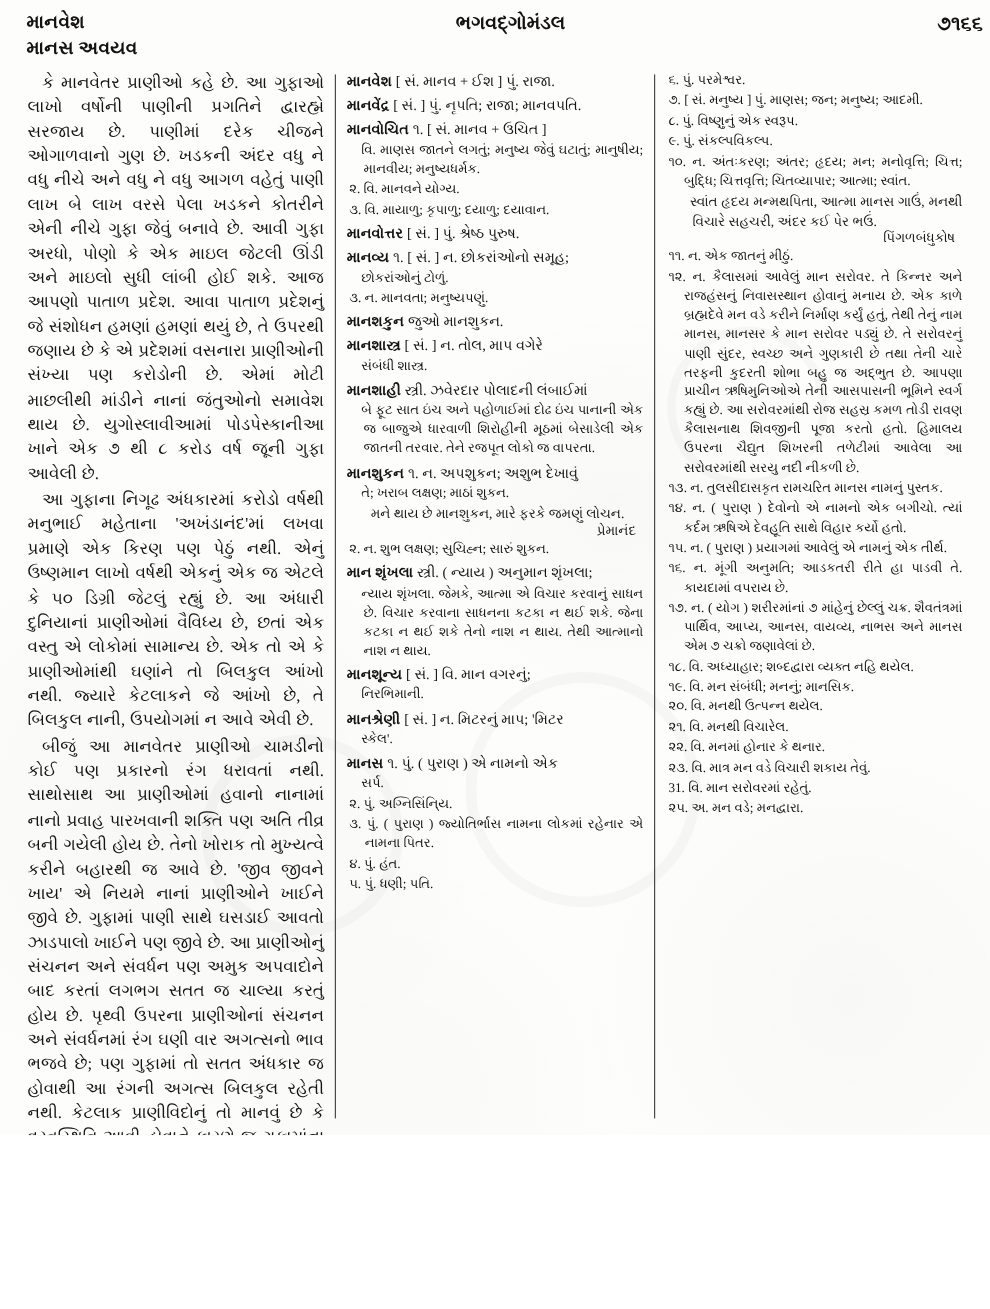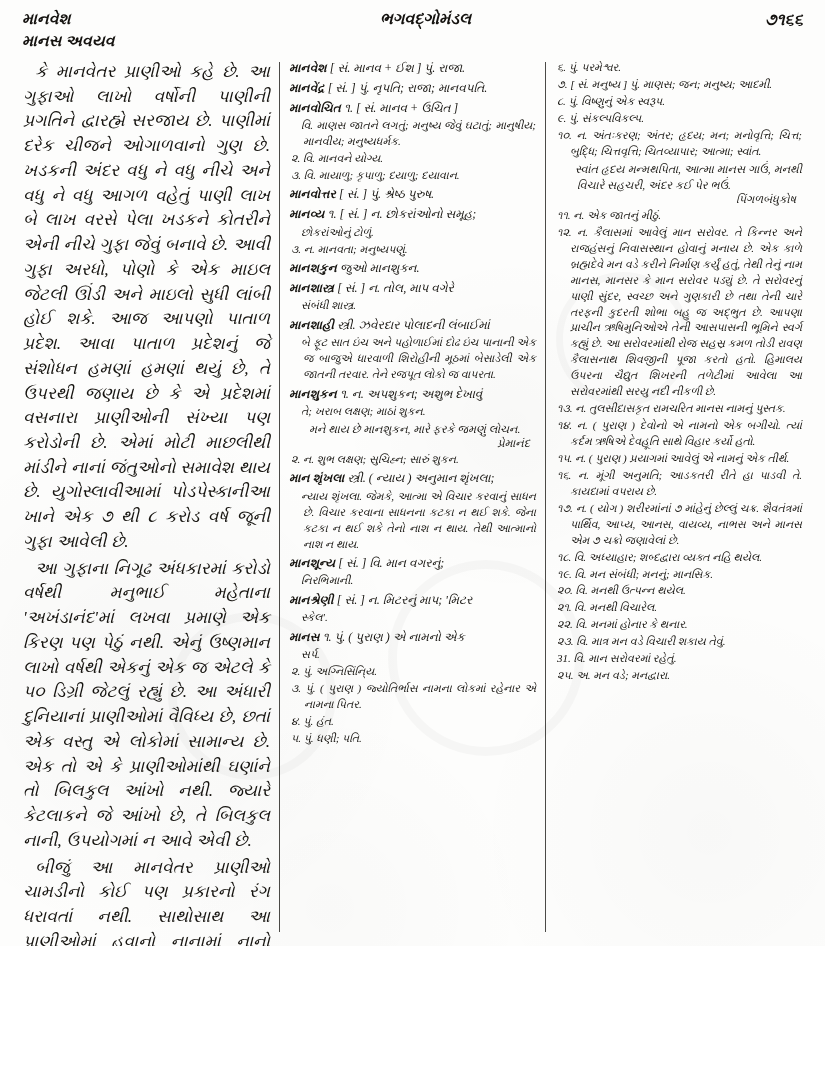--- a/index.html
+++ b/index.html
@@ -17,21 +17,20 @@
     height: 946px;
     background: #fdfdfc;
     overflow: hidden;
     box-sizing: border-box;
     
     background-image:
       radial-gradient(circle at 18% 72%, rgba(0,0,0,0.022) 0%, rgba(0,0,0,0) 28%),
       radial-gradient(circle at 62% 45%, rgba(0,0,0,0.018) 0%, rgba(0,0,0,0) 24%),
       radial-gradient(circle at 86% 88%, rgba(0,0,0,0.02) 0%, rgba(0,0,0,0) 22%),
       radial-gradient(circle at 40% 96%, rgba(0,0,0,0.016) 0%, rgba(0,0,0,0) 20%);
-    font-style: italic;
   }
 
   
   .watermark {
     position: absolute;
     border-radius: 50%;
     border: 9px solid rgba(0,0,0,0.028);
     pointer-events: none;
   }
   .wm1 { left: 168px; top: 612px; width: 150px; height: 150px; }
@@ -62,21 +61,21 @@
     left: 0; right: 0;
     top: 10px;
     text-align: center;
     font-size: 16px;
     font-weight: bold;
     color: #14120f;
     margin-left: 26px;
   }
   .hdr-right {
     position: absolute;
-    right: 22px;
+    right: 6px;
     top: 10px;
     font-size: 16.5px;
     font-weight: bold;
     color: #14120f;
   }
 
   
   .columns {
     position: absolute;
     left: 14px;
@@ -108,21 +107,21 @@
     line-height: 1.44;
     color: #15130f;
     text-align: justify;
     text-justify: inter-word;
     word-spacing: .5px;
     -webkit-hyphens: none;
     hyphens: none;
   }
   .body-para {
     text-indent: 12px;
-    font-size: 17px;
+    font-size: 14px;
     line-height: 1.455;
   }
 
   
   .entry {
     margin: 0 0 2.5px 0;
   }
   .entry .line {
     font-size: 12px;
     line-height: 1.45;

